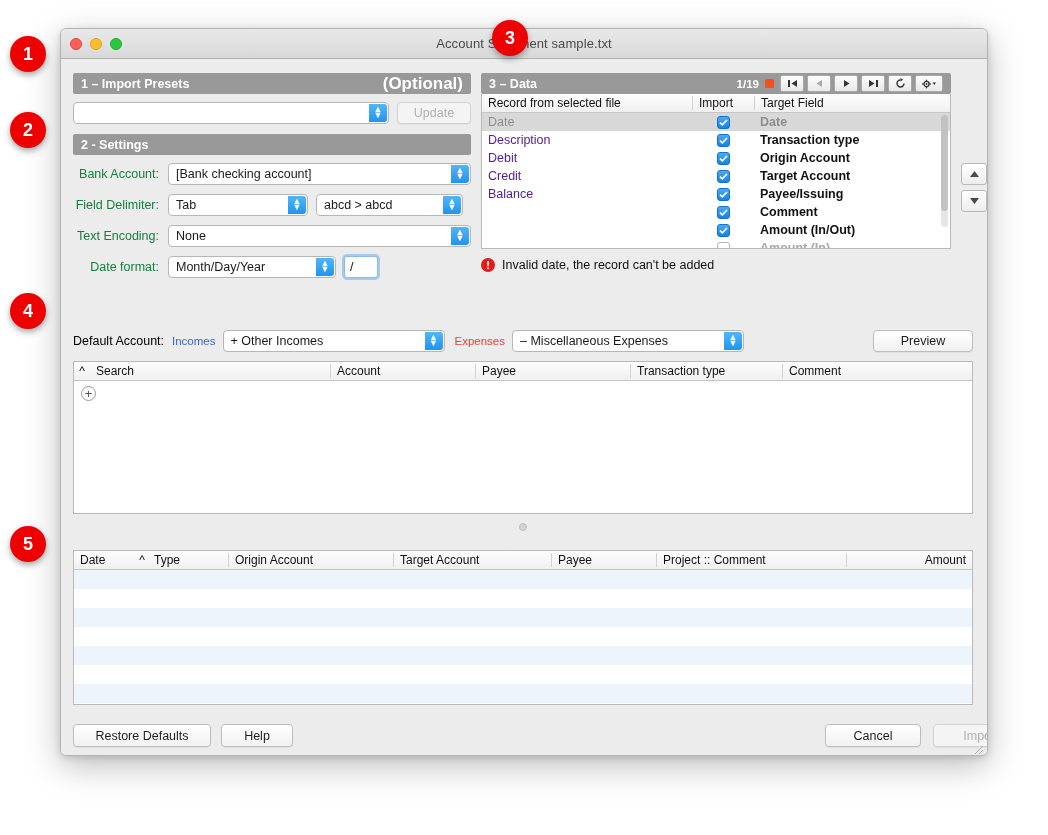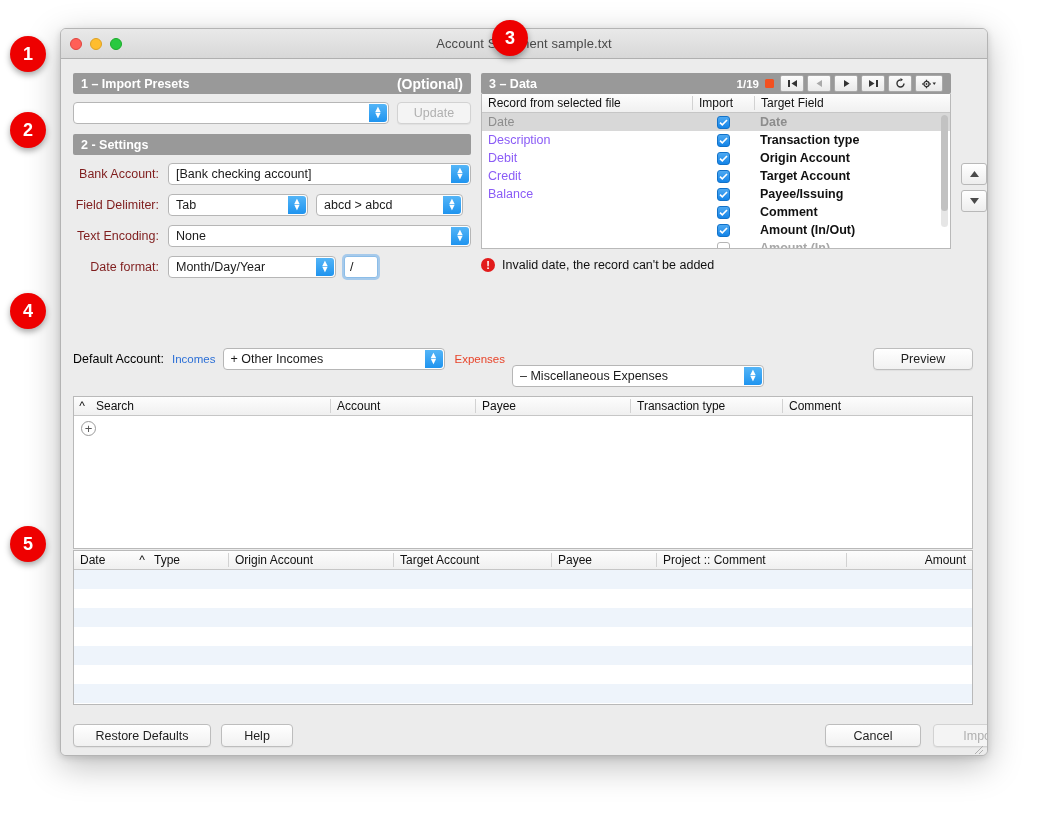--- a/index.html
+++ b/index.html
@@ -42,21 +42,21 @@
   
   .sec-bar {
     background: #999999;
     color: #ffffff;
     font-size: 12.5px; font-weight: bold;
     height: 21px;
     display: flex; align-items: center;
     padding: 0 8px;
     border-radius: 2px;
   }
-  .sec-bar .right { margin-left: auto; font-size: 14px; }
+  .sec-bar .right { margin-left: auto; font-size: 17px; }
 
   
   .left-col { position: absolute; left: 12px; top: 14px; width: 398px; }
   .right-col { position: absolute; left: 420px; top: 14px; width: 470px; }
 
   
   .preset-row { display: flex; align-items: center; gap: 8px; margin-top: 8px; }
   .combo {
     position: relative; height: 22px; background: #fff;
     border: 1px solid #b6b6b6; border-radius: 4px;
@@ -78,21 +78,21 @@
     border: 1px solid #bdbdbd; border-radius: 4px;
     font-size: 12.5px; color: #1f1f1f;
     display: inline-flex; align-items: center; justify-content: center;
     box-shadow: 0 1px 1px rgba(0,0,0,0.05);
   }
   .btn.disabled { color: #b0b0b0; background: #f4f4f4; border-color: #d2d2d2; }
 
   
   .settings { margin-top: 8px; }
   .srow { display: flex; align-items: center; margin-bottom: 9px; }
-  .slabel { width: 95px; text-align: right; padding-right: 9px; font-size: 12.5px; color: #7f1d1d; }
+  .slabel { width: 95px; text-align: right; padding-right: 9px; font-size: 12.5px; color: #15803d; }
 
   
   .sep-field {
     width: 34px; height: 22px; margin-left: 8px;
     background: #fff; border: 1px solid #8cbde8; border-radius: 3px;
     box-shadow: 0 0 0 2px rgba(110,175,235,0.55);
     font-size: 12.5px; color: #111; display: flex; align-items: center; padding-left: 5px;
   }
 
   
@@ -116,21 +116,21 @@
   .dt-head {
     display: flex; height: 19px; align-items: center;
     background: linear-gradient(to bottom, #fdfdfd, #f0f0f0);
     border-bottom: 1px solid #c6c6c6; font-size: 12px; color: #111;
   }
   .dt-head .c1 { width: 210px; padding-left: 6px; }
   .dt-head .c2 { width: 62px; border-left: 1px solid #d2d2d2; padding-left: 6px; }
   .dt-head .c3 { flex: 1; border-left: 1px solid #d2d2d2; padding-left: 6px; }
   .dt-row { display: flex; height: 18px; align-items: center; font-size: 12.5px; }
   .dt-row.sel { background: #d8d8d8; color: #8d8d8d; }
-  .dt-row .c1 { width: 210px; padding-left: 6px; color: #8b5cf6; }
+  .dt-row .c1 { width: 210px; padding-left: 6px; color: #4c1d95; }
   .dt-row.sel .c1 { color: #8d8d8d; }
   .dt-row .c2 { width: 62px; display: flex; justify-content: center; }
   .dt-row .c3 { flex: 1; padding-left: 6px; font-weight: bold; color: #111; }
   .dt-row.sel .c3 { color: #8d8d8d; }
   .dt-row .c3.muted { color: #a8a8a8; }
   .cb {
     width: 13px; height: 13px; border-radius: 3px;
     background: linear-gradient(to bottom, #4ea9f2, #1384e8);
     border: 1px solid #1272c9;
     display: flex; align-items: center; justify-content: center;
@@ -476,21 +476,21 @@
           <span style="font-size:12.5px;">Default Account:</span>
           <span class="tag-in">Incomes</span>
           <div class="combo" style="width:222px;">
             <span>+ Other Incomes</span>
             <span class="stepper">
                 <span>▲</span>
                 <span>▼</span>
               </span>
           </div>
           <span class="tag-ex">Expenses</span>
-          <div class="combo" style="width:252px;margin-top:35px;">
+          <div class="combo" style="width:232px;">
             <span>– Miscellaneous Expenses</span>
             <span class="stepper">
                 <span>▲</span>
                 <span>▼</span>
               </span>
           </div>
           <span style="flex:1;"></span>
           <div class="btn" style="min-width:100px;">Preview</div>
         </div>
         <div class="rules-table">

